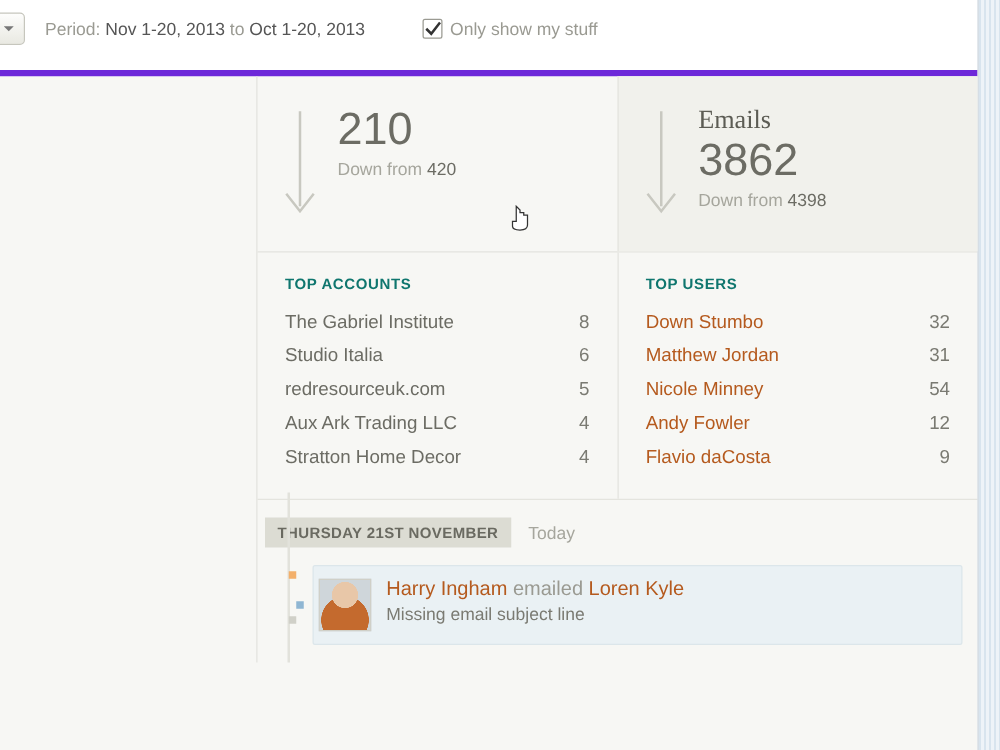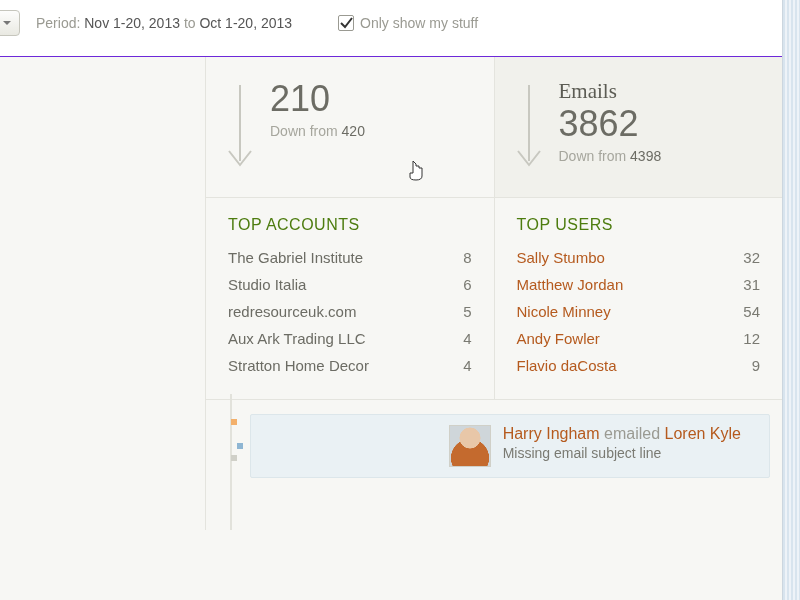--- a/index.html
+++ b/index.html
@@ -15,21 +15,21 @@
   }
   .right-edge {
     position: absolute;
     right: 0; top: 0; bottom: 0;
     width: 18px;
     background: repeating-linear-gradient(90deg,#d8e4ee 0 2px,#eef3f8 2px 4px);
     border-left: 1px solid #ccd6df;
   }
   .topbar {
     background: #fff;
-    border-bottom: 1px solid #6d28d9;
+    border-bottom: 5px solid #6d28d9;
     padding: 10px 20px 20px 0;
     display: flex;
     align-items: center;
     gap: 16px;
     margin-right: 18px;
   }
   .dropdown-chip {
     width: 26px; height: 26px;
     border: 1px solid #c6c6bd;
     border-radius: 4px;
@@ -84,21 +84,21 @@
   }
   .cursor svg { width: 20px; height: 22px; fill: #fff; stroke: #333; stroke-width: 1; }
 
   .lists {
     display: flex;
     border-bottom: 1px solid #e4e4de;
   }
   .list-col { flex: 1; padding: 18px 22px 20px; }
   .list-col + .list-col { border-left: 1px solid #e4e4de; }
   .list-title {
-    font-size: 16px; letter-spacing: 0.5px; font-weight: 400; color: #4d7c0f;
+    font-size: 12px; letter-spacing: 0.5px; font-weight: 700; color: #0f766e;
     text-transform: uppercase; margin-bottom: 10px;
   }
   .list-row {
     display: flex; justify-content: space-between;
     padding: 5px 0; font-size: 15px;
   }
   .list-row .name { color: #6c6c64; }
   .list-row .count { color: #7a7a72; }
   .list-row.link .name { color: #b55a1e; }
 
@@ -112,24 +112,23 @@
     width: 2px; background: #e2e2db;
   }
   .date-row { display: flex; align-items: center; gap: 14px; margin-bottom: 14px; margin-left: -40px; }
   .date-chip {
     background: #dcdcd3; color: #6a6a61; font-size: 12px; font-weight: 700;
     padding: 5px 10px; letter-spacing: 0.3px;
   }
   .today { color: #a6a69d; font-size: 14px; }
   .event {
     background: #eaf1f4; border: 1px solid #dce6ea; border-radius: 2px;
-    padding: 10px 28px; margin-left: -2px; margin-right: 12px;
+    padding: 10px 4px; margin-left: -2px; margin-right: 12px;
     display: flex; gap: 12px; align-items: flex-start;
     position: relative;
-    justify-content: flex-end;
   }
   .avatar {
     width: 42px; height: 42px; border: 1px solid #d0d0c8; background:
       radial-gradient(circle at 50% 30%, #e8c7a8 0 30%, transparent 31%),
       radial-gradient(circle at 50% 80%, #c46a2e 0 50%, transparent 51%),
       #cfd6da;
     flex: 0 0 42px;
   }
   .event-text .line1 { font-size: 16px; color: #9a9a92; }
   .event-text .line1 .person { color: #b55a1e; }
@@ -229,21 +228,21 @@
           <span class="count">4</span>
         </div>
       <div class="list-row">
           <span class="name">Stratton Home Decor</span>
           <span class="count">4</span>
         </div>
     </div>
     <div class="list-col">
       <div class="list-title">TOP USERS</div>
       <div class="list-row link">
-          <span class="name">Sally Stumbo</span>
+          <span class="name">Down Stumbo</span>
           <span class="count">32</span>
         </div>
       <div class="list-row link">
           <span class="name">Matthew Jordan</span>
           <span class="count">31</span>
         </div>
       <div class="list-row link">
           <span class="name">Nicole Minney</span>
           <span class="count">54</span>
         </div>
@@ -252,20 +251,24 @@
           <span class="count">12</span>
         </div>
       <div class="list-row link">
           <span class="name">Flavio daCosta</span>
           <span class="count">9</span>
         </div>
     </div>
   </div>
 
   <div class="timeline">
+    <div class="date-row">
+      <span class="date-chip">THURSDAY 21ST NOVEMBER</span>
+      <span class="today">Today</span>
+    </div>
     <div class="event">
       <div class="pix-strip"></div>
       <div class="avatar"></div>
       <div class="event-text">
         <div class="line1">
           <span class="person">Harry Ingham</span><span> emailed </span><span class="person">Loren Kyle</span>
         </div>
         <div class="line2">Missing email subject line</div>
       </div>
     </div>

